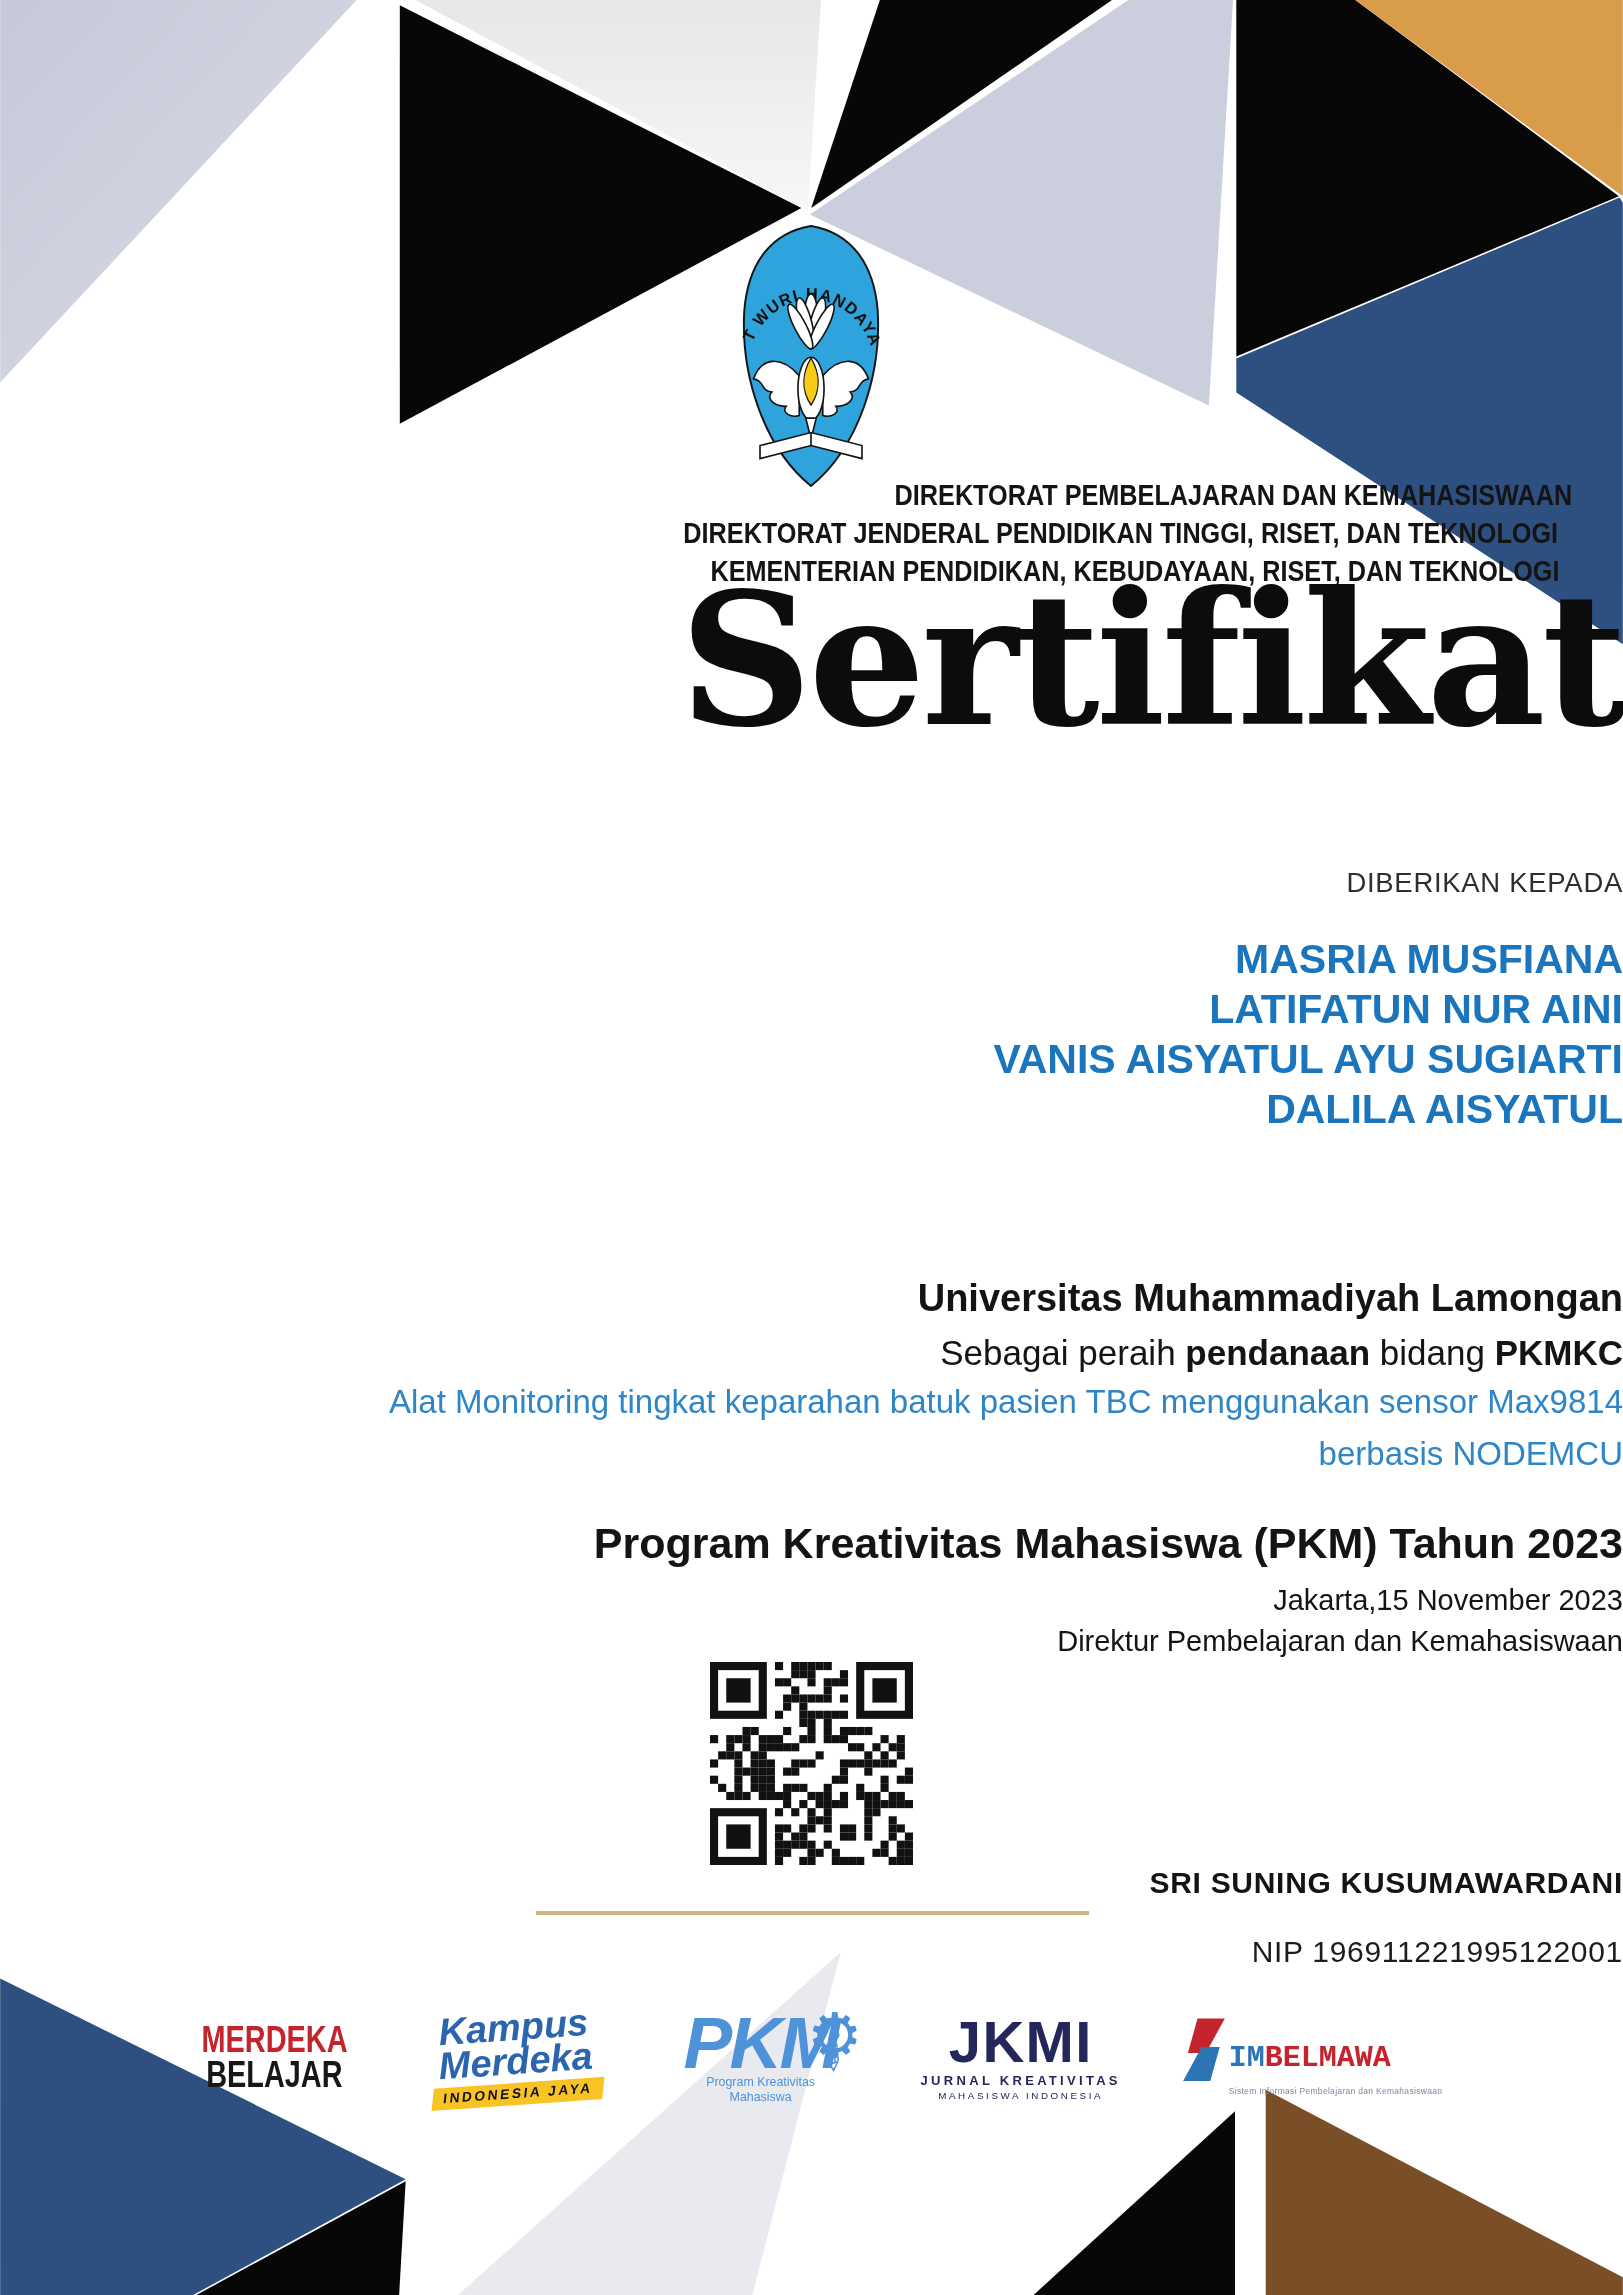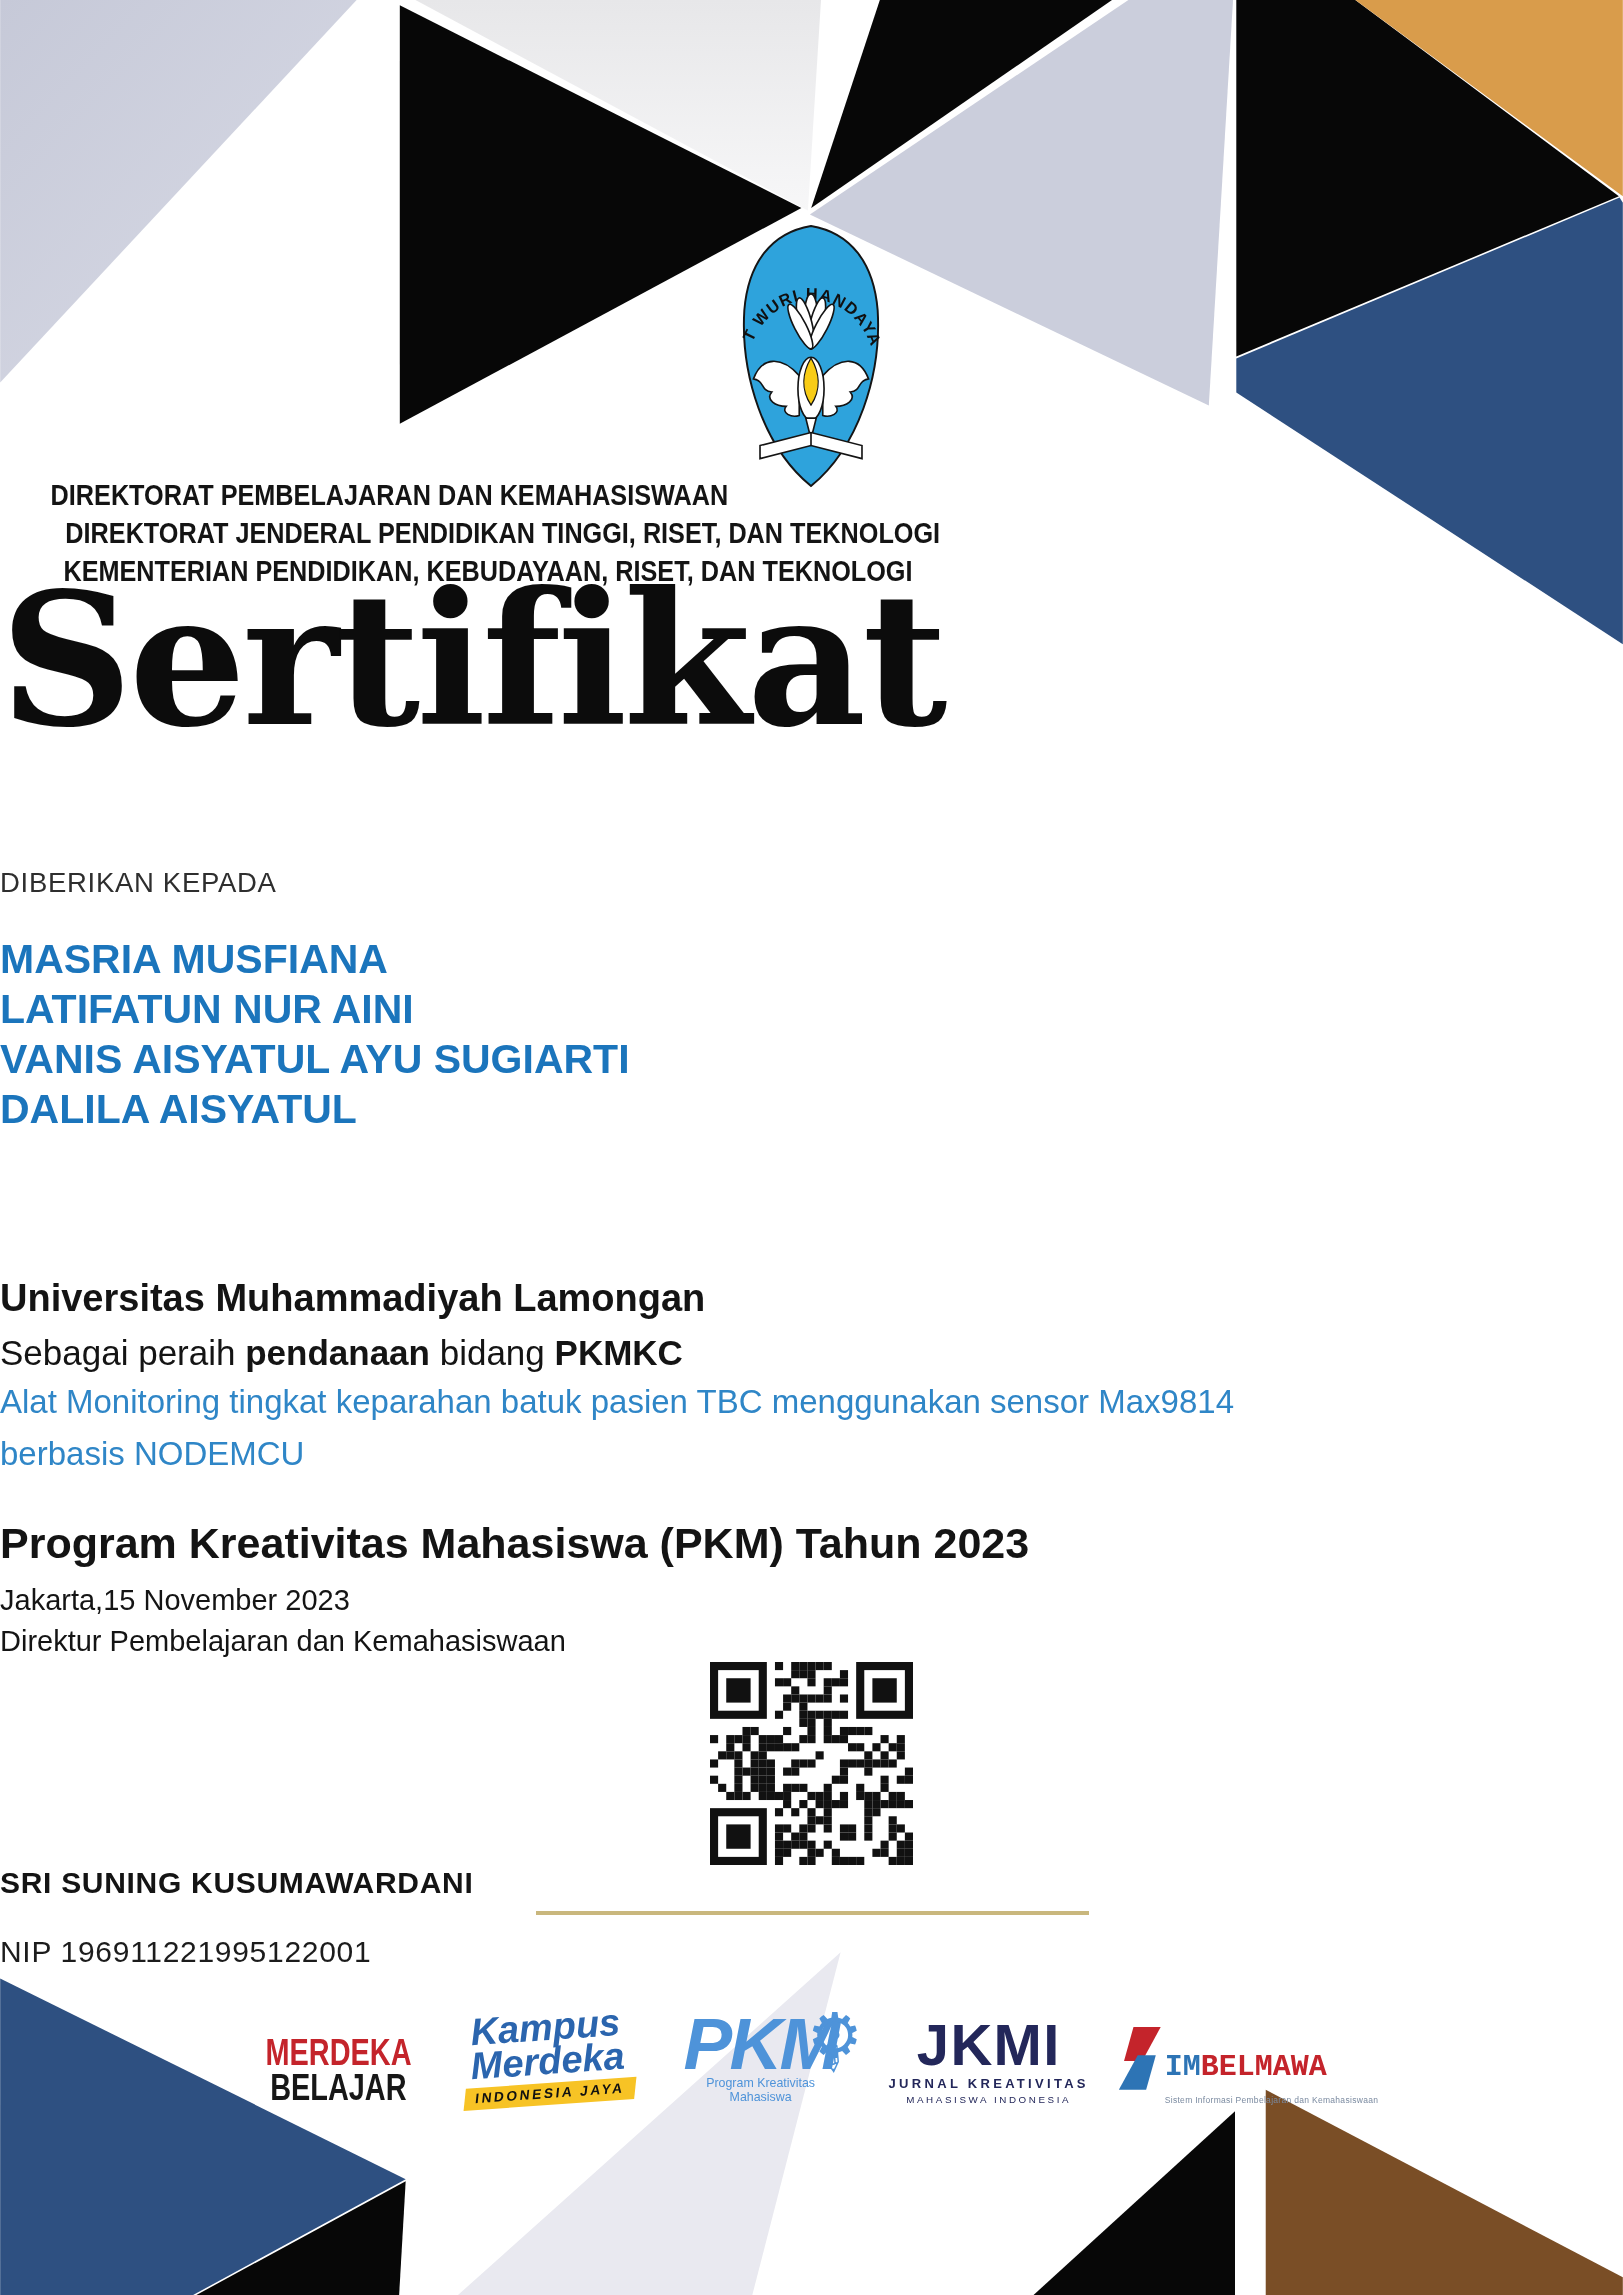--- a/index.html
+++ b/index.html
@@ -1,19 +1,19 @@
 <!DOCTYPE html>
 <html style="--c-text-dark: #141414; --c-accent-blue-names: #1B75BC; --c-accent-blue-title: #2F86C7; --c-emblem-blue: #2EA3DC; --c-flame-yellow: #F8CC16; --c-triangle-black: #070707; --c-triangle-navy: #2E5081; --c-triangle-orange: #D99C4B; --c-triangle-brown: #7A4E26; --c-triangle-lavender: #CBCEDC; --c-triangle-lightgray: #EDEDEF; --c-wedge-pale: #E9E9F0; --c-separator-gold: #C9B77D; --c-merdeka-red: #C4242B; --c-kampus-blue: #2B65AE; --c-banner-yellow: #F7C325; --c-pkm-blue: #4E93D9; --c-jkmi-navy: #23275A; --c-simbelmawa-blue: #2D74B5;font-size:10.5px"><head>
 <meta charset="utf-8">
 <style>
   html,body{margin:0;padding:0;background:#ffffff;}
   .page{position:relative;width:1623px;height:2295px;background:#ffffff;overflow:hidden;
         font-family:"Liberation Sans",sans-serif;color:var(--c-text-dark,#141414);}
   .abs{position:absolute;}
-  .ctr{left:0;right:0;text-align:left;}
+  .ctr{left:0;right:0;text-align:right;}
   .decor{left:0;top:0;width:1623px;height:2295px;pointer-events:none;}
   .hdr{top:476px;font-weight:bold;font-size:29px;line-height:38px;letter-spacing:0;}
   .hdr .ln{display:block;}
   .hdr .sq{display:inline-block;transform:scaleX(.87);transform-origin:center;white-space:nowrap;}
   .title{top:561px;font-family:"DejaVu Serif","Liberation Serif",serif;font-weight:bold;
          font-size:184px;line-height:196px;letter-spacing:-3.9px;color:#0c0c0c;}
   .nomor{top:788px;font-size:41px;letter-spacing:1.3px;color:#252525;}
   .given{top:867px;font-size:27.5px;letter-spacing:0.7px;color:#2e2e2e;}
   .names{top:934px;font-size:41px;font-weight:bold;line-height:50px;color:var(--c-accent-blue-names,#1B75BC);}
   .univ{top:1277px;font-size:38px;font-weight:bold;}
@@ -21,21 +21,21 @@
   .proj{font-size:33px;color:var(--c-accent-blue-title,#2F86C7);}
   .proj1{top:1383px;}
   .proj2{top:1435px;}
   .program{top:1519px;font-size:43px;font-weight:bold;}
   .pdate{top:1584px;font-size:29px;}
   .dirt{top:1625px;font-size:29px;}
   .qr{left:710px;top:1662px;width:203px;height:203px;}
   .signer{top:1866px;font-size:30px;font-weight:bold;letter-spacing:0.7px;}
   .gold{top:1911px;left:536px;width:553px;height:3.9px;background:var(--c-separator-gold,#C9B77D);}
   .nip{top:1935px;font-size:30px;letter-spacing:0.7px;color:#1c1c1c;}
-  .logos{top:2010px;left:0;right:0;display:flex;justify-content:center;align-items:flex-end;gap:30px;}
+  .logos{top:2010px;left:0;right:0;display:flex;justify-content:center;align-items:center;gap:62px;}
   .mb{font-size:37px;font-weight:900;line-height:35px;text-align:center;}
   .mb .sq{display:inline-block;transform:scaleX(.78);white-space:nowrap;}
   .mb-1{color:var(--c-merdeka-red,#C4242B);}
   .mb-2{color:#171717;}
   .km{transform:rotate(-4deg);text-align:center;}
   .km .w{font-size:38px;line-height:34px;font-weight:900;font-style:italic;color:var(--c-kampus-blue,#2B65AE);}
   .km .banner{display:inline-block;margin-top:5.2px;background:var(--c-banner-yellow,#F7C325);
       color:#111;font-size:13.7px;font-weight:900;letter-spacing:2.6px;padding:3.3px 10.5px;transform:skewX(-10deg);}
   .pkm{position:relative;width:196px;text-align:center;}
   .pkm .big{font-size:73px;line-height:65px;font-weight:900;font-style:italic;

